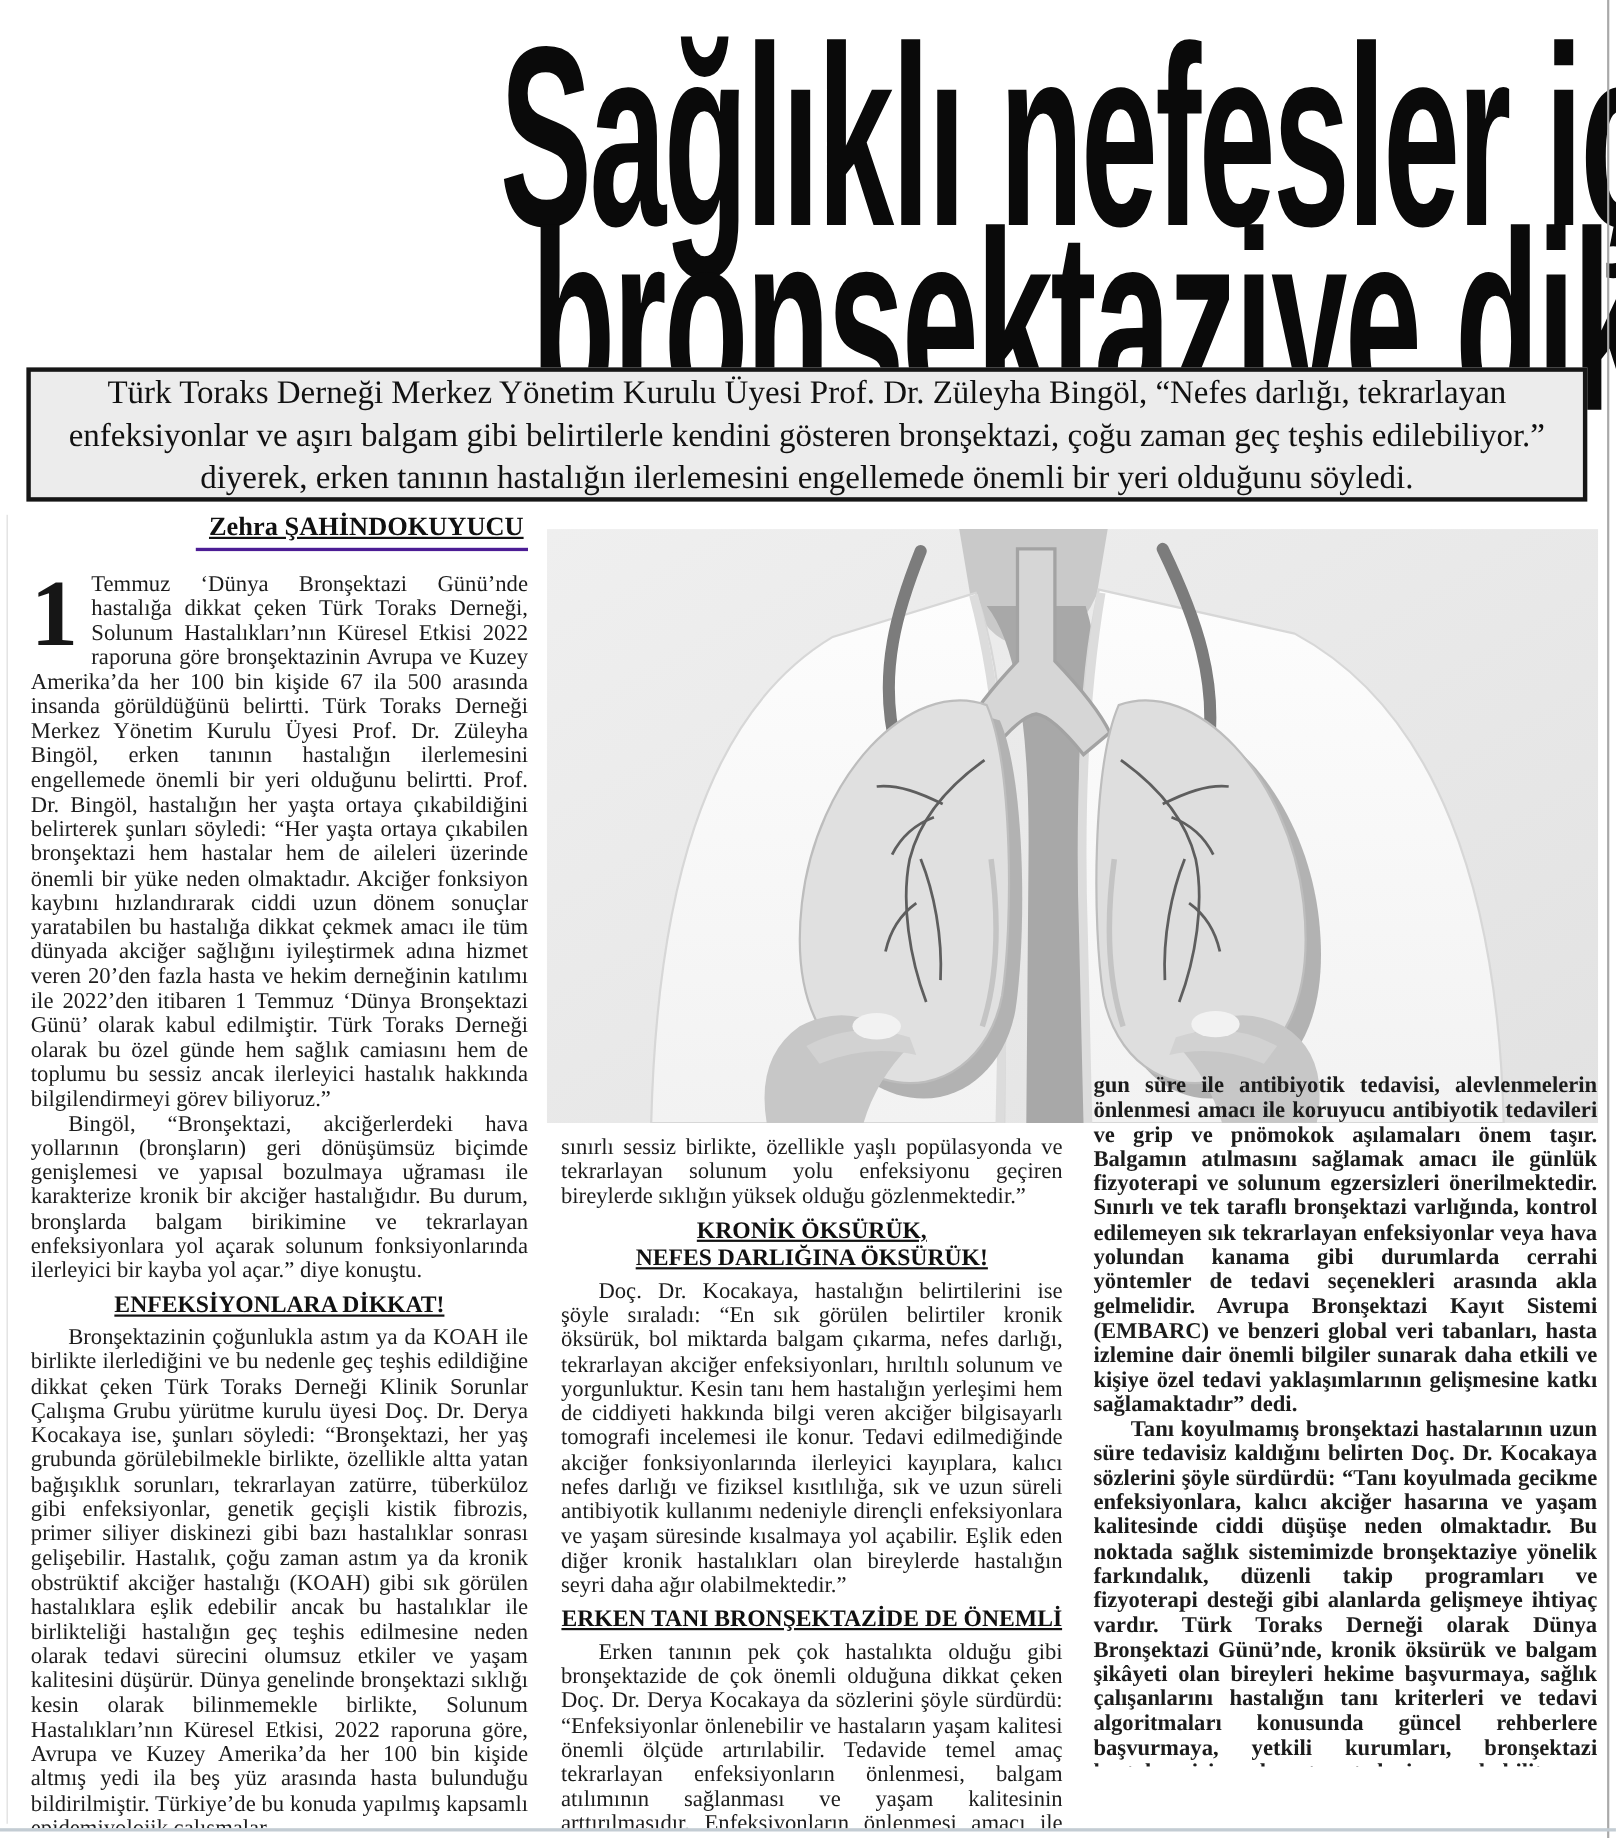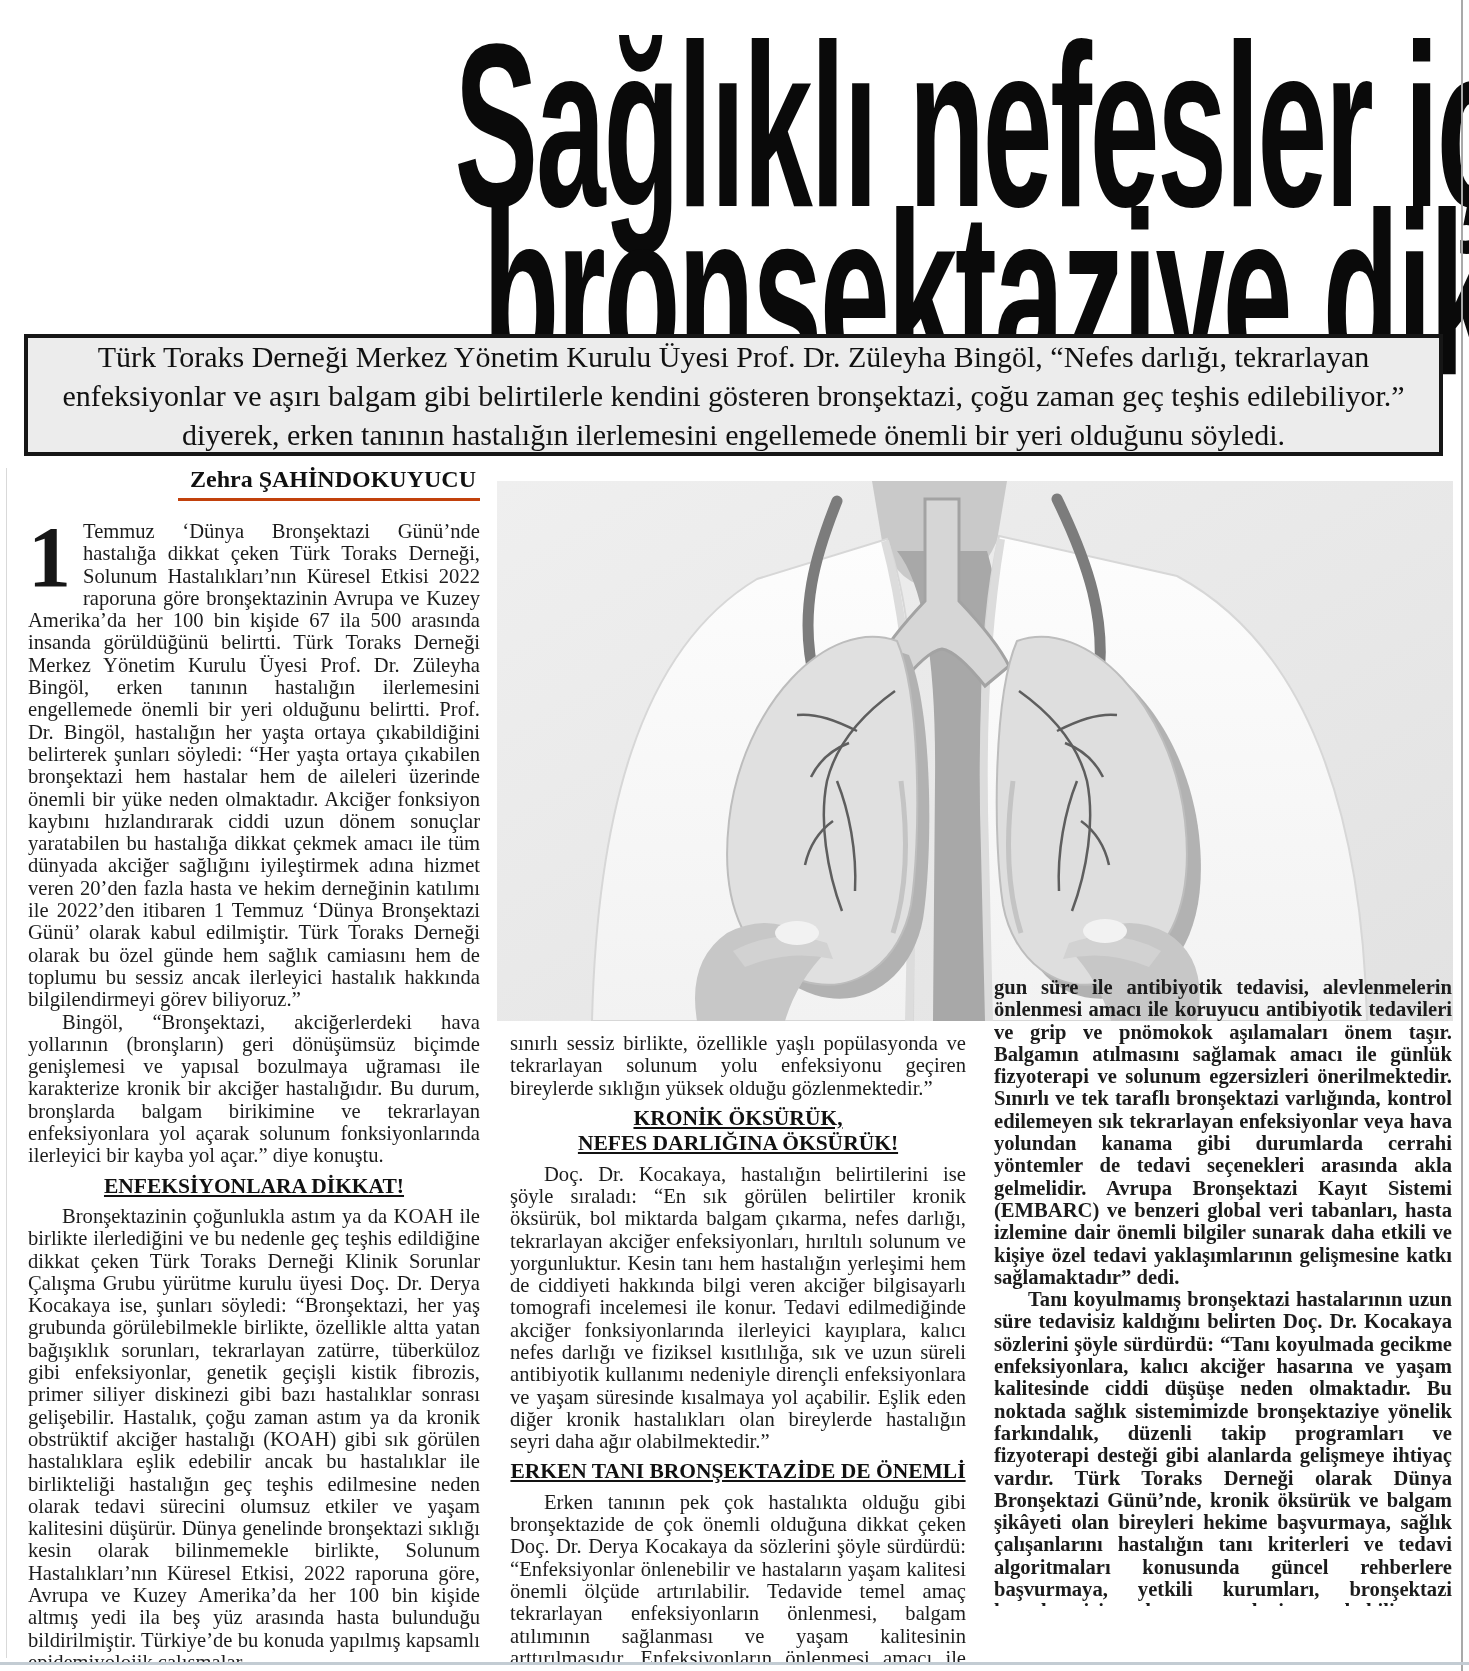--- a/index.html
+++ b/index.html
@@ -18,21 +18,21 @@
   
   .standfirst{
     position:absolute;left:24px;top:334px;width:1419px;height:122px;
     box-sizing:border-box;border:4px solid #161616;background:#ececec;
     display:flex;align-items:center;justify-content:flex-start;
     font-size:30px;line-height:1.3;text-align:center;padding:4px 30px;color:#111;
   }
   
   .byline{position:absolute;left:28px;top:466px;width:452px;text-align:right;
     font-size:24px;font-weight:bold;color:#111;}
-  .byline>span{display:inline-block;border-bottom:3px solid #c2410c;padding:0 4px 5px 12px;}
+  .byline>span{display:inline-block;border-bottom:3px solid #4c1d95;padding:0 4px 5px 12px;text-decoration:underline;}
   
   .photo{position:absolute;left:497px;top:481px;width:956px;height:540px;overflow:hidden;}
   .photo svg{display:block;}
   
   .col{position:absolute;text-align:justify;font-size:20.6px;line-height:22.3px;
     color:#1c1c1c;overflow:hidden;}
   .col1{left:28px;top:520px;width:452px;height:1142px;}
   .col2{left:510px;top:1032px;width:456px;height:630px;}
   .col3{left:994px;top:976px;width:458px;height:630px;font-weight:bold;}
   .col p{margin:0;text-indent:34px;}

